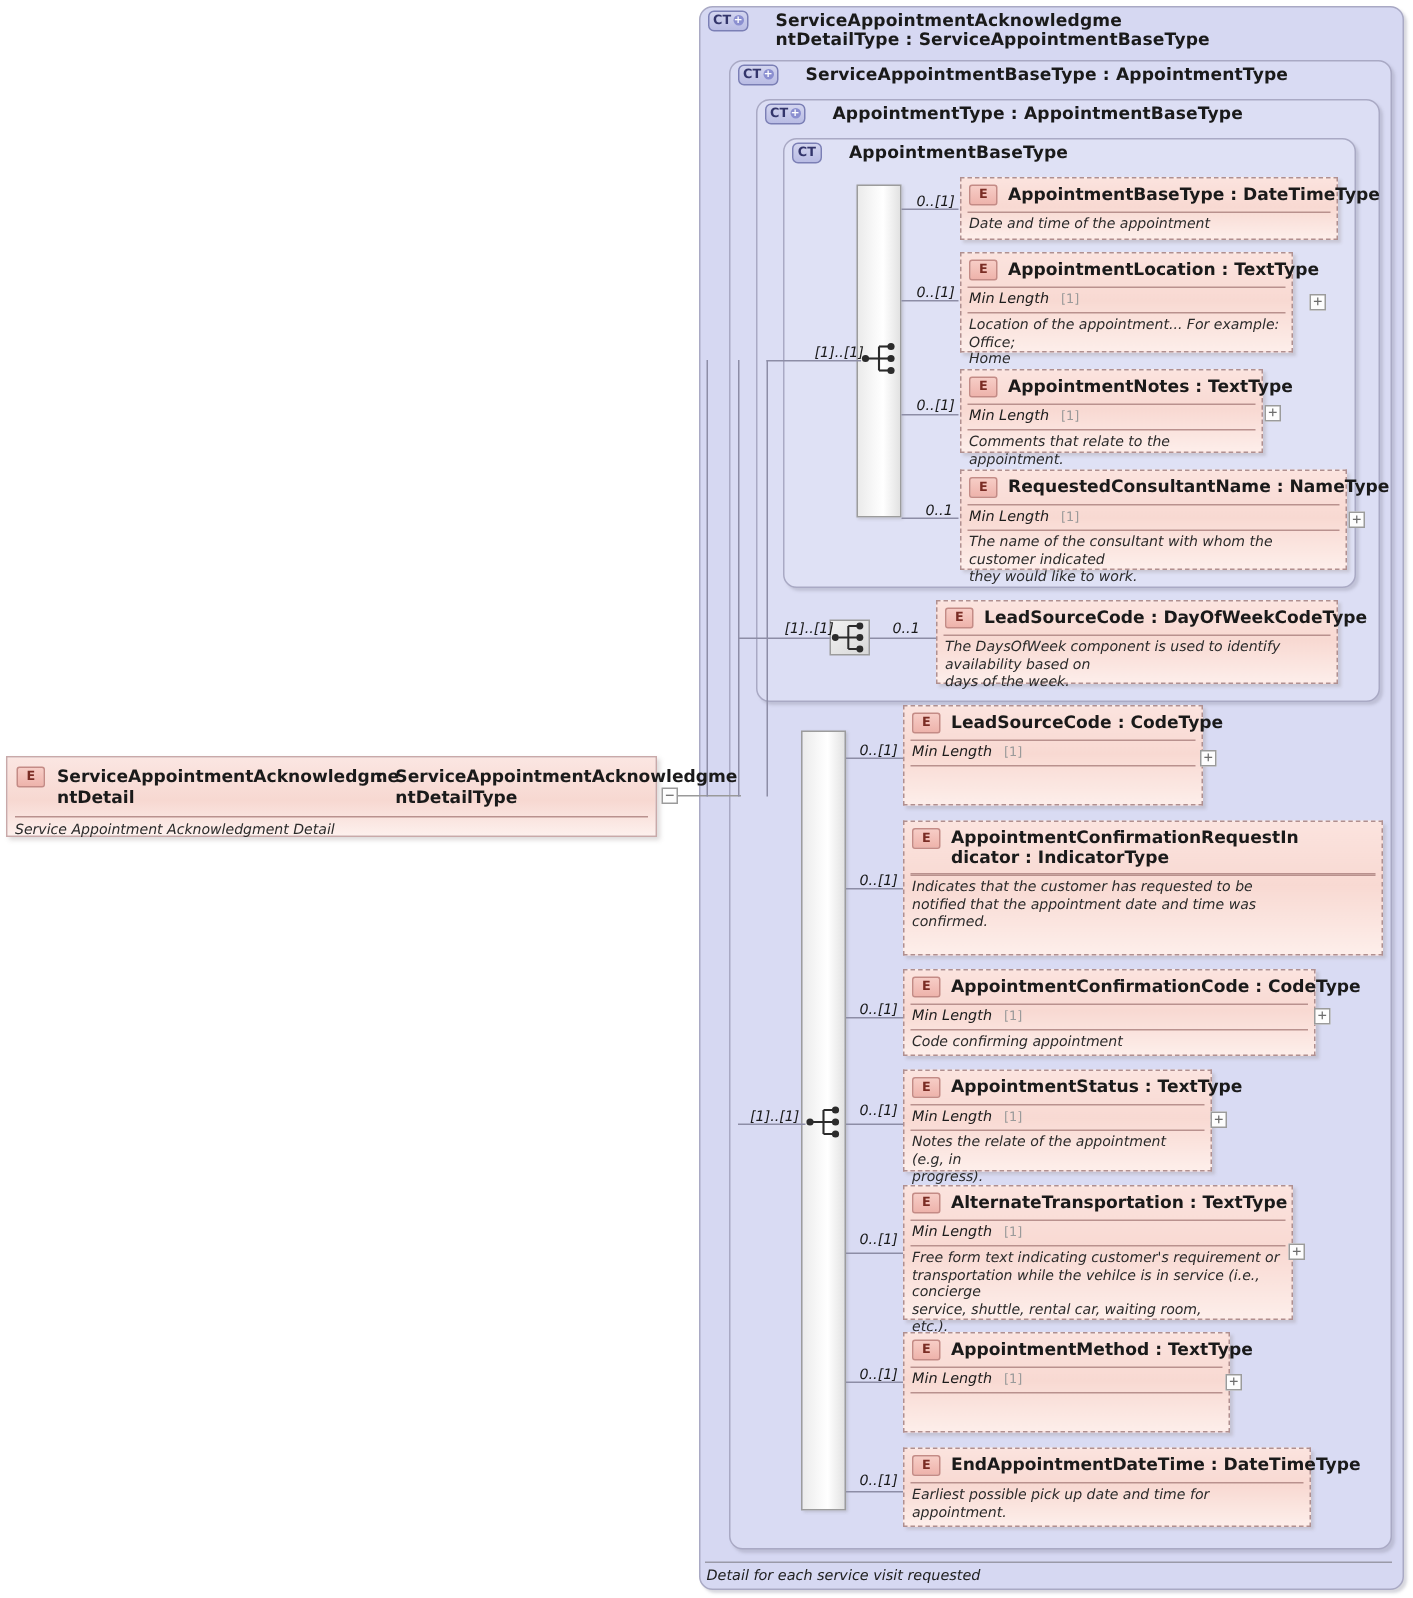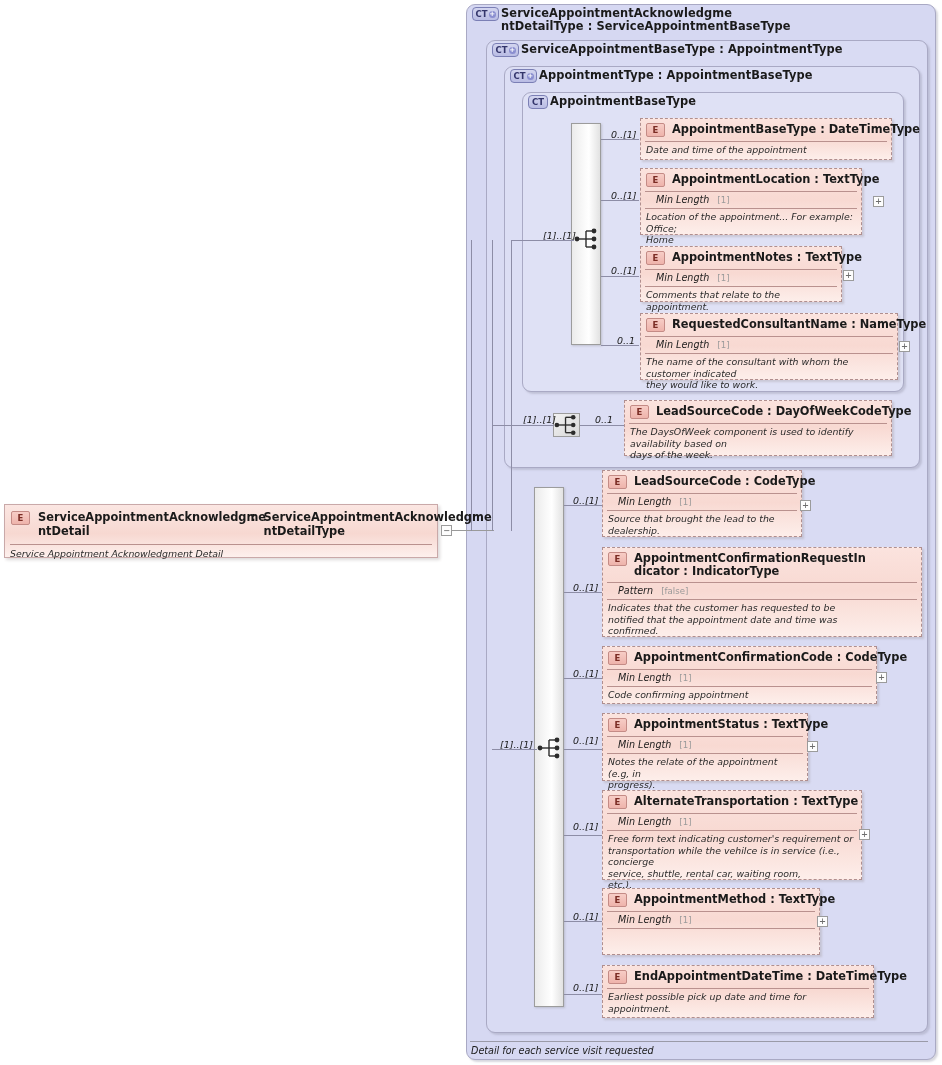--- a/index.html
+++ b/index.html
@@ -18,21 +18,21 @@
     border-radius:9px;
     box-shadow:2px 2px 2px rgba(140,140,160,.35);
     box-sizing:border-box;
   }
   .ct-box.lvl2{background:#d9dbf3;}
   .ct-box.lvl3{background:#dcdef4;}
   .ct-box.lvl4{background:#dfe1f5;}
 
   .ct-head{
     position:absolute;left:7px;top:5px;
-    display:flex;align-items:flex-start;gap:2px;
+    display:flex;align-items:flex-start;gap:18px;
     font-size:11.4px;color:#1a1a1a;font-weight:bold;
     letter-spacing:.1px;line-height:13px;white-space:pre;
   }
   .ct-icon{
     display:inline-block;
     width:27px;height:14px;
     border:1px solid #7b7fb5;border-radius:4px;
     background:linear-gradient(#d3d5ef,#b9bce4);
     font-size:8.5px;font-weight:bold;color:#33356b;
     text-align:center;line-height:13px;
@@ -65,21 +65,21 @@
     width:19px;height:14px;
     border:1px solid #c48b86;border-radius:2px;
     background:linear-gradient(#f7cdc6,#eeb3ab);
     color:#7a2c24;font-size:8.5px;font-weight:bold;
     text-align:center;line-height:13px;box-sizing:border-box;
   }
   .el-sep{height:1px;background:#b9918e;margin:0 4px;}
   .el-facet{
     display:flex;align-items:flex-end;gap:8px;
     padding:2px 6px 2px 5px;
-    font-size:9.6px;font-style:italic;color:#1c1c1c;line-height:12px;margin-left:10px;
+    font-size:9.6px;font-style:italic;color:#1c1c1c;line-height:12px;
   }
   .el-facet .fval{font-style:normal;color:#9a9a9a;font-size:8.6px;}
   .el-desc{
     padding:2px 6px 3px 5px;
     font-size:9.4px;font-style:italic;color:#2a2a2a;line-height:11.5px;
     white-space:pre-line;
   }
 
   
   .tgl{
@@ -316,37 +316,31 @@
     <div class="el-title">
       <span class="e-icon">E</span>
       <span><span>LeadSourceCode</span> <span>:</span> <span>CodeType</span></span>
     </div>
     <div class="el-sep"></div>
     <div class="el-facet">
       <span>Min Length</span>
       <span class="fval">[1]</span>
     </div>
     <div class="el-sep"></div>
-    <div class="el-desc">Source that brought the lead to the
-dealership.</div>
   </div>
   <div class="card" style="left:573px;top:496px;">0..[1]</div>
   <div class="tgl" style="left:800px;top:500px;">+</div>
 
   <div class="el-box" style="left:602px;top:547px;width:320px;height:90px;">
     <div class="el-title">
       <span class="e-icon">E</span>
       <span style="white-space:pre-line;"><span>AppointmentConfirmationRequestIn
 dicator</span> <span>:</span> <span>IndicatorType</span></span>
     </div>
     <div class="el-sep"></div>
-    <div class="el-facet">
-      <span>Pattern</span>
-      <span class="fval">[false]</span>
-    </div>
     <div class="el-sep"></div>
     <div class="el-desc">Indicates that the customer has requested to be
     notified that the appointment date and time was
 confirmed.</div>
   </div>
   <div class="card" style="left:573px;top:583px;">0..[1]</div>
 
   <div class="el-box" style="left:602px;top:646px;width:275px;height:58px;">
     <div class="el-title">
       <span class="e-icon">E</span>

